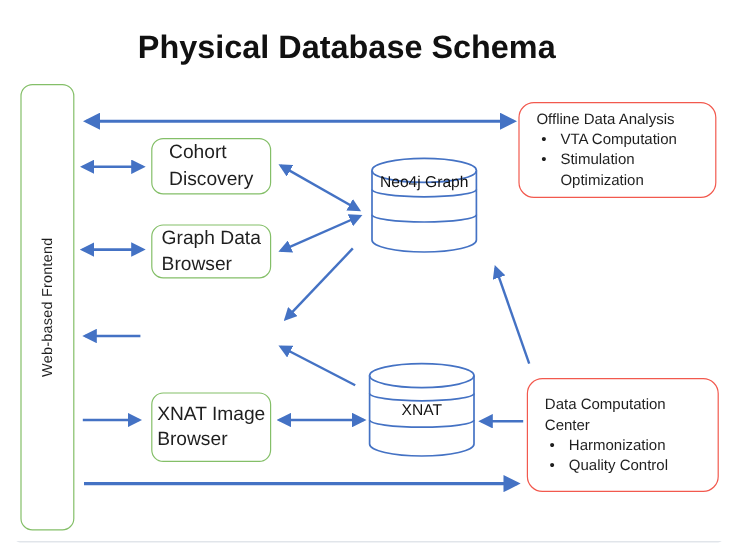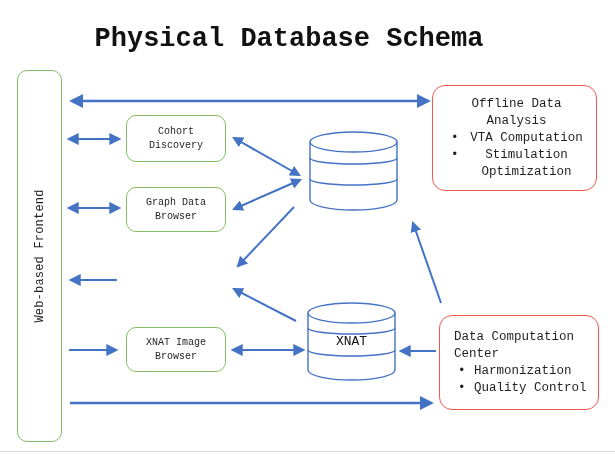--- a/index.html
+++ b/index.html
@@ -1,56 +1,56 @@
 <!DOCTYPE html>
 <html><head>
 <meta charset="utf-8">
 <style>
   html,body { margin:0; padding:0; background:#ffffff; }
   #canvas {
     position:relative; width:615px; height:455px; background:#ffffff;
-    font-family:Liberation Mono, monospace; color:#1f1f1f; overflow:hidden;
+    font-family:Liberation Sans, sans-serif; color:#1f1f1f; overflow:hidden;border-radius:28px;
   }
   .title {
     position:absolute; left:0; top:24px; width:578px;
     text-align:center; font-size:27px; font-weight:700; color:#111111;
   }
   #arrows { position:absolute; left:0; top:0; z-index:1; }
   .box { position:absolute; background:#ffffff; box-sizing:border-box; z-index:2; }
   .frontend {
     left:17px; top:70px; width:45px; height:372px;
     border:1.5px solid #84bf68; border-radius:10px;
     display:flex; align-items:center; justify-content:center;
   }
   .frontend span {
     transform:rotate(-90deg); white-space:nowrap;
     font-size:12px; color:#1f1f1f; letter-spacing:0.2px;
   }
   .service {
     left:126px; width:100px;
     border:1.5px solid #84bf68; border-radius:10px;
     display:flex; align-items:center; justify-content:center;
-    font-size:10px; line-height:1.32; text-align:center; white-space:pre-line;
+    font-size:16px; line-height:1.32; text-align:left; white-space:pre-line;
   }
   .svc-cohort   { top:115px; height:47px; }
   .svc-graph    { top:187px; height:45px; }
   .svc-download { top:257px; height:45px; }
-  .svc-xnatib   { top:327px; height:45px; }
+  .svc-xnatib   { top:327px; height:58px; }
   .redbox {
     border:1.8px solid #f2594e; border-radius:13px;
     display:flex; flex-direction:column; justify-content:center;
     font-size:12.5px; line-height:17px; padding:6px 10px 6px 14px;
   }
   .redbox .rb-title { font-weight:400; color:#1f1f1f; }
   .redbox ul { margin:0; padding:0; list-style:none; }
   .redbox li { position:relative; padding-left:20px; }
   .redbox li::before {
     content:"\2022"; position:absolute; left:4px; top:0; color:#1f1f1f;
   }
-  .offline    { left:432px; top:85px;  width:165px; height:106px;text-align:center; }
+  .offline    { left:432px; top:85px;  width:165px; height:80px; }
   .quarantine { left:439px; top:315px; width:160px; height:95px; }
   .db-label {
     position:absolute; z-index:2; text-align:center;
     font-size:13px; color:#111111; background:transparent;
   }
   .neo4j-label { left:310px; top:144px; width:87px; }
   .xnat-label  { left:308px; top:307px; width:87px;margin-top:27px; }
   .slide-edge {
     position:absolute; left:0; top:451px; width:615px; height:1px;
     background:#dadfe5;
@@ -110,20 +110,21 @@
   </div>
   <div class="box service svc-graph">
     <span>Graph Data
 Browser</span>
   </div>
   <div class="box service svc-xnatib">
     <span>XNAT Image
 Browser</span>
   </div>
 
+  <div class="db-label neo4j-label">Neo4j Graph</div>
   <div class="db-label xnat-label">XNAT</div>
 
   <div class="box redbox offline">
     <div class="rb-title">Offline Data Analysis</div>
     <ul>
       <li>VTA Computation</li>
       <li>Stimulation Optimization</li>
     </ul>
   </div>
   <div class="box redbox quarantine">

